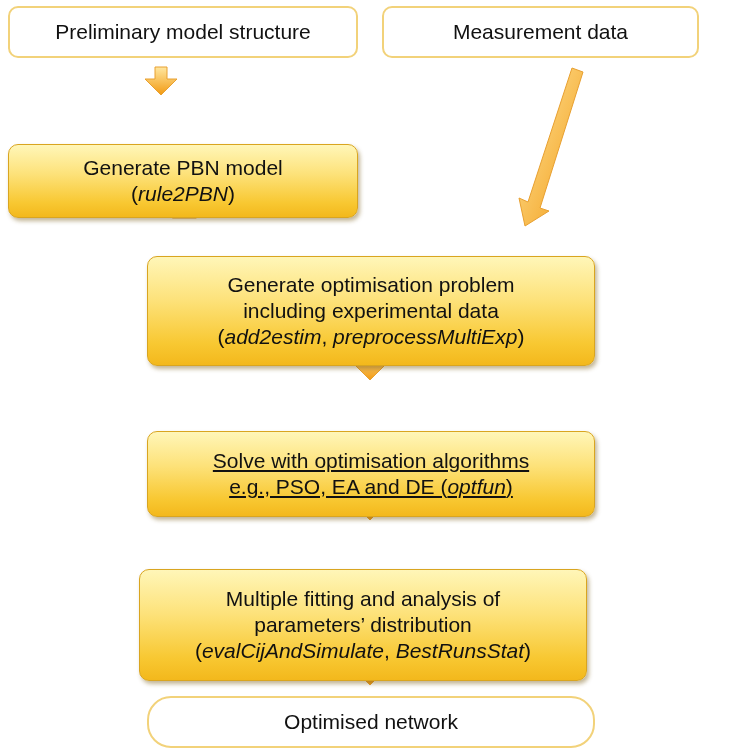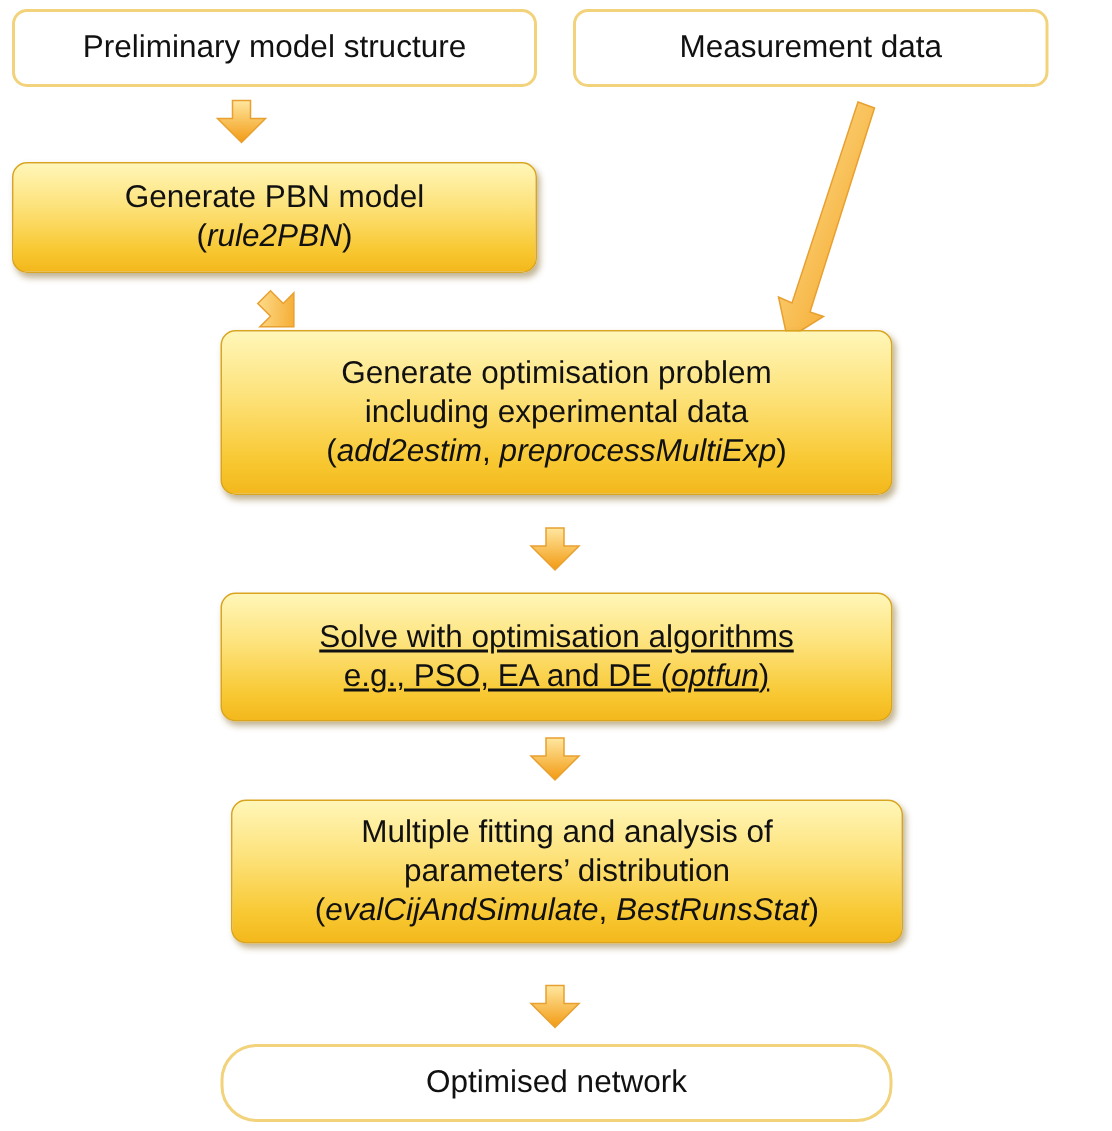--- a/index.html
+++ b/index.html
@@ -4,21 +4,21 @@
   <style>
     html, body { margin: 0; padding: 0; background: #ffffff; }
     body { width: 741px; height: 754px; position: relative; overflow: hidden;
            font-family: "Liberation Sans", sans-serif; color: #111; }
     .box { position: absolute; box-sizing: border-box; border-radius: 10px;
            display: flex; flex-direction: column; align-items: center; justify-content: center;
            font-size: 21px; line-height: 26px; }
     .box.plain { background: #ffffff; border: 2px solid #f2d27a; }
     .box.filled { border: 1.5px solid #d9a520;
                   background: linear-gradient(to bottom, #fff6b8 0%, #fde27a 40%, #f8c832 80%, #f3b81c 100%);
-                  box-shadow: 2px 3px 4px rgba(120,90,20,0.45); }
+                  box-shadow: 2px 3px 4px rgba(120,90,20,0.45); margin-top: 36px; }
     .line { display: block; white-space: nowrap; }
     i { font-style: italic; }
     svg.arrows { position: absolute; left: 0; top: 0; }
   </style>
 </head>
 <body>
 
 <svg class="arrows" width="741" height="754">
   <defs>
     <linearGradient id="ag" x1="0" y1="0" x2="0" y2="1">
@@ -67,21 +67,21 @@
   </span>
 </div>
 
 <div class="box filled" style="left:147px; top:395px; width:448px; height:86px;text-decoration:underline;">
   <span class="line">Solve with optimisation algorithms</span>
   <span class="line">
     <span>e.g., PSO, EA and DE (</span><i>optfun</i><span>)</span>
   </span>
 </div>
 
-<div class="box filled" style="left:154px; top:533px; width:448px; height:96px;">
+<div class="box filled" style="left:139px; top:533px; width:448px; height:112px;">
   <span class="line">Multiple fitting and analysis of</span>
   <span class="line">parameters’ distribution</span>
   <span class="line">
     <span>(</span><i>evalCijAndSimulate</i><span>, </span><i>BestRunsStat</i><span>)</span>
   </span>
 </div>
 
 <div class="box plain" style="left:147px; top:696px; width:448px; height:52px;border-radius:24px;">
   <span class="line">Optimised network</span>
 </div>

